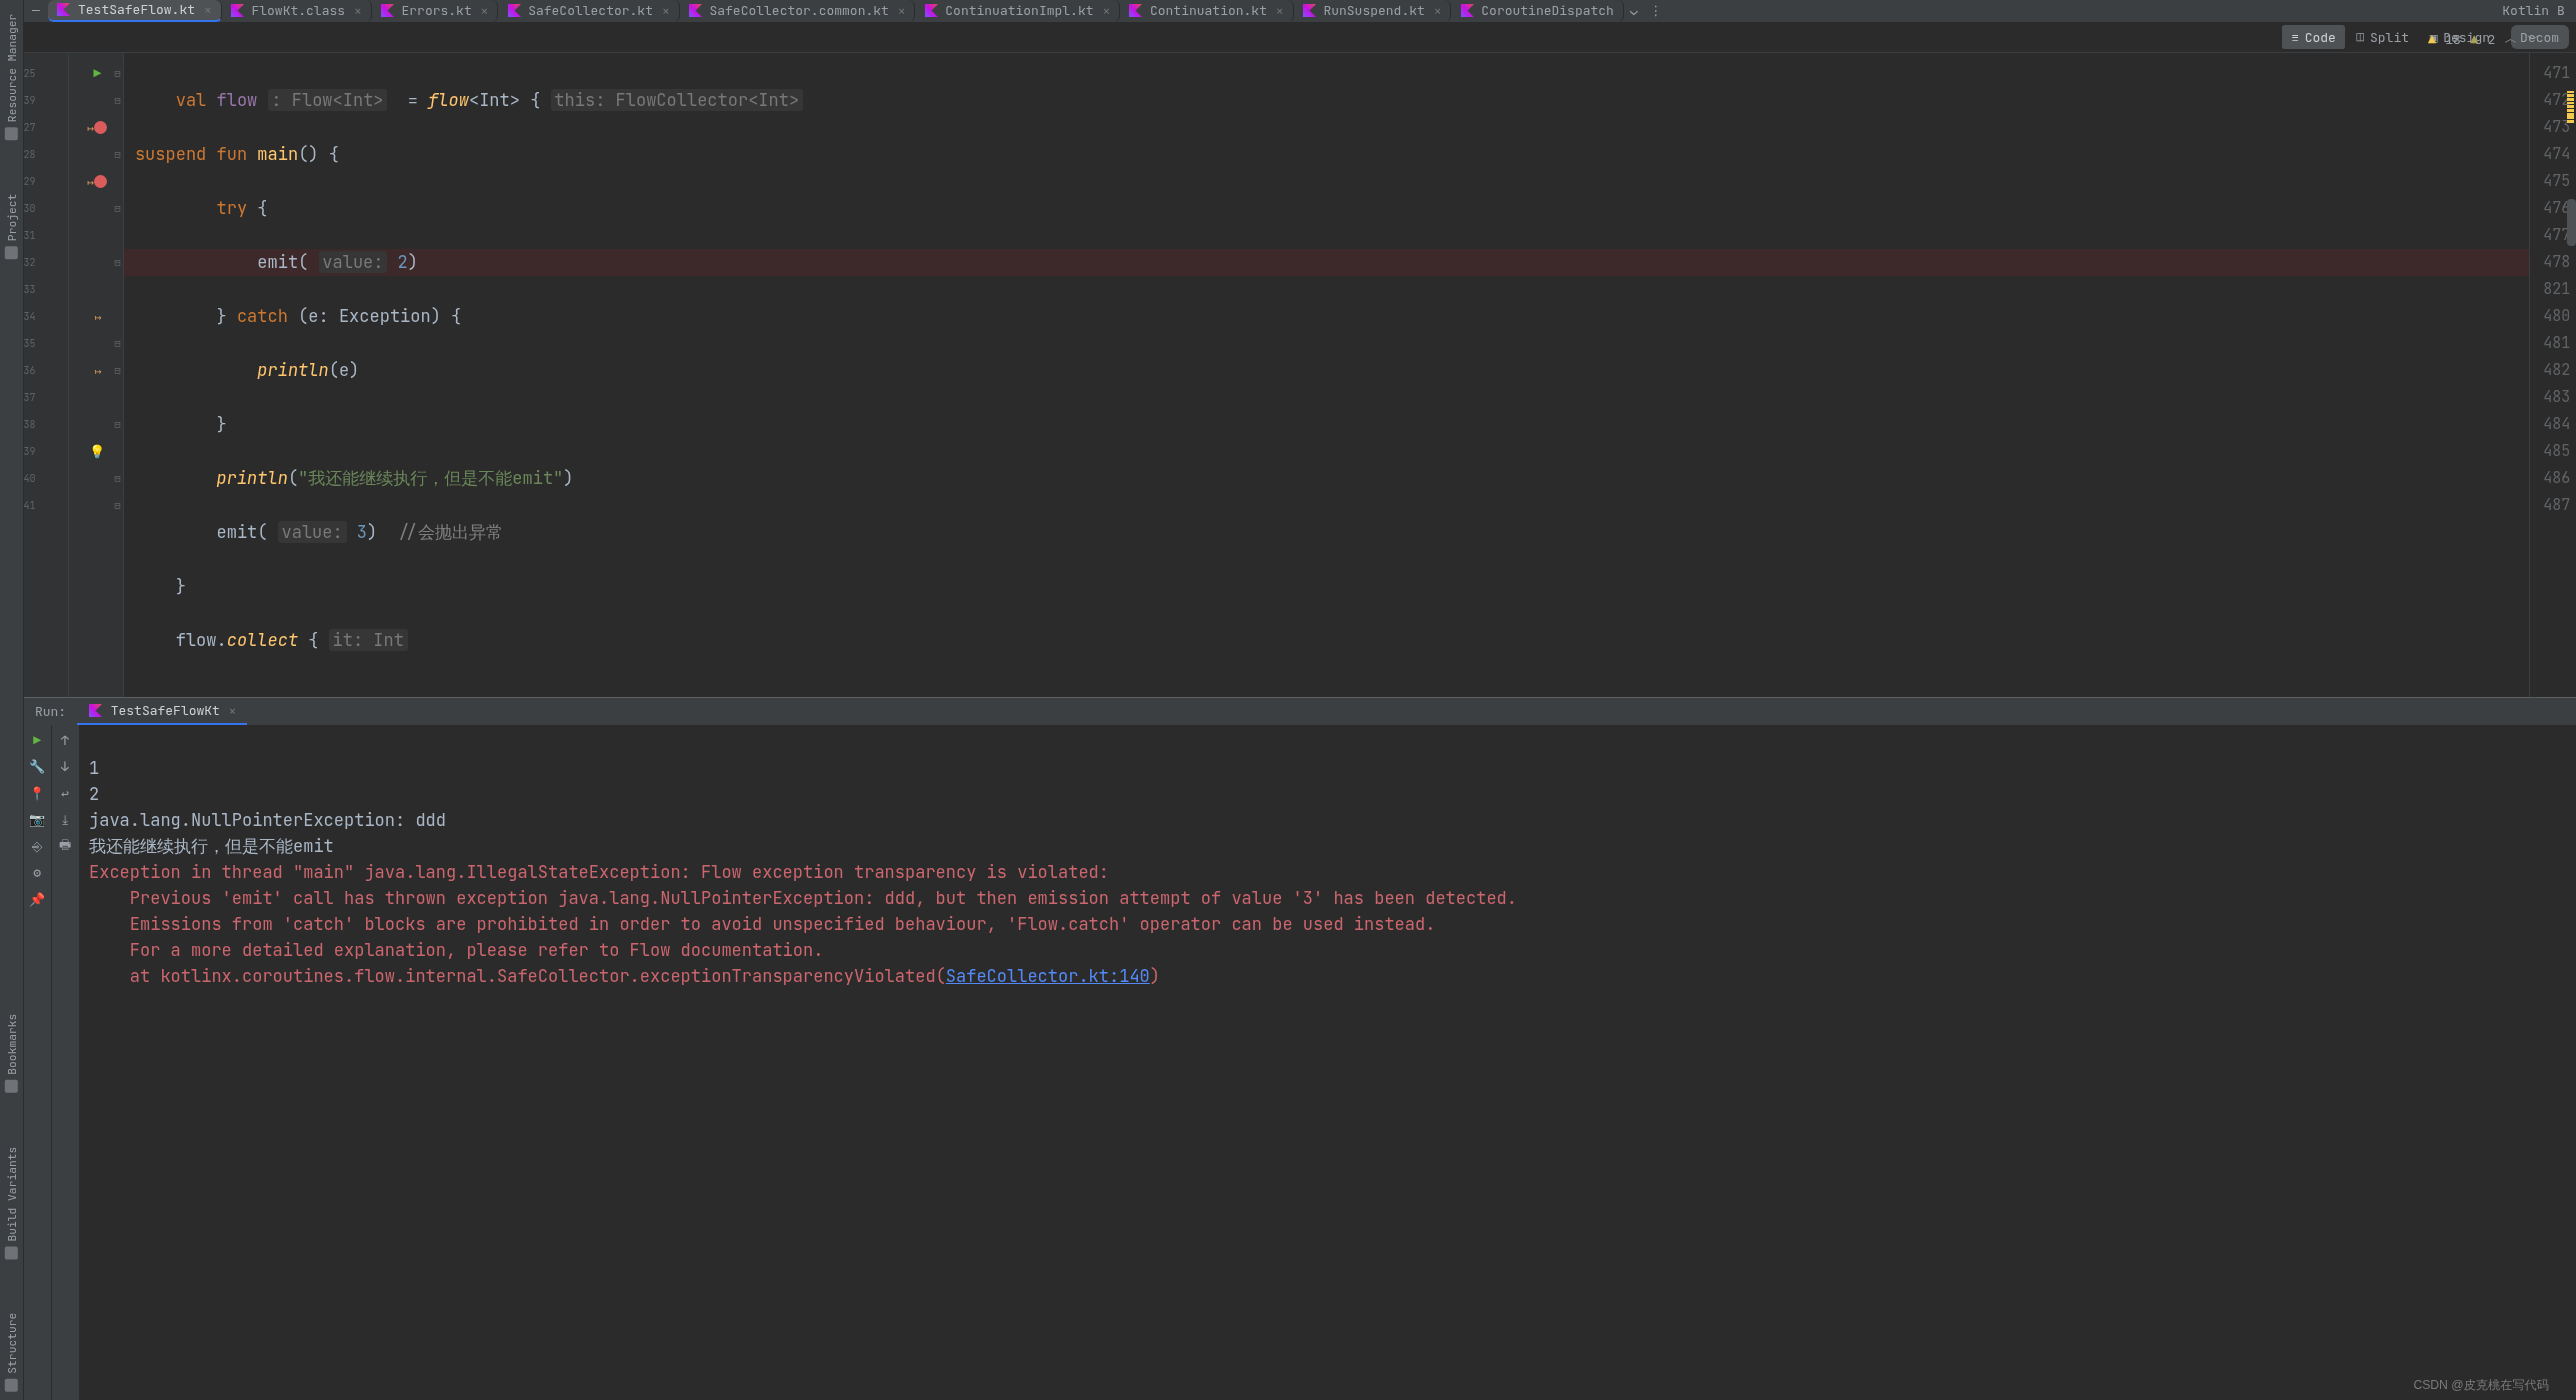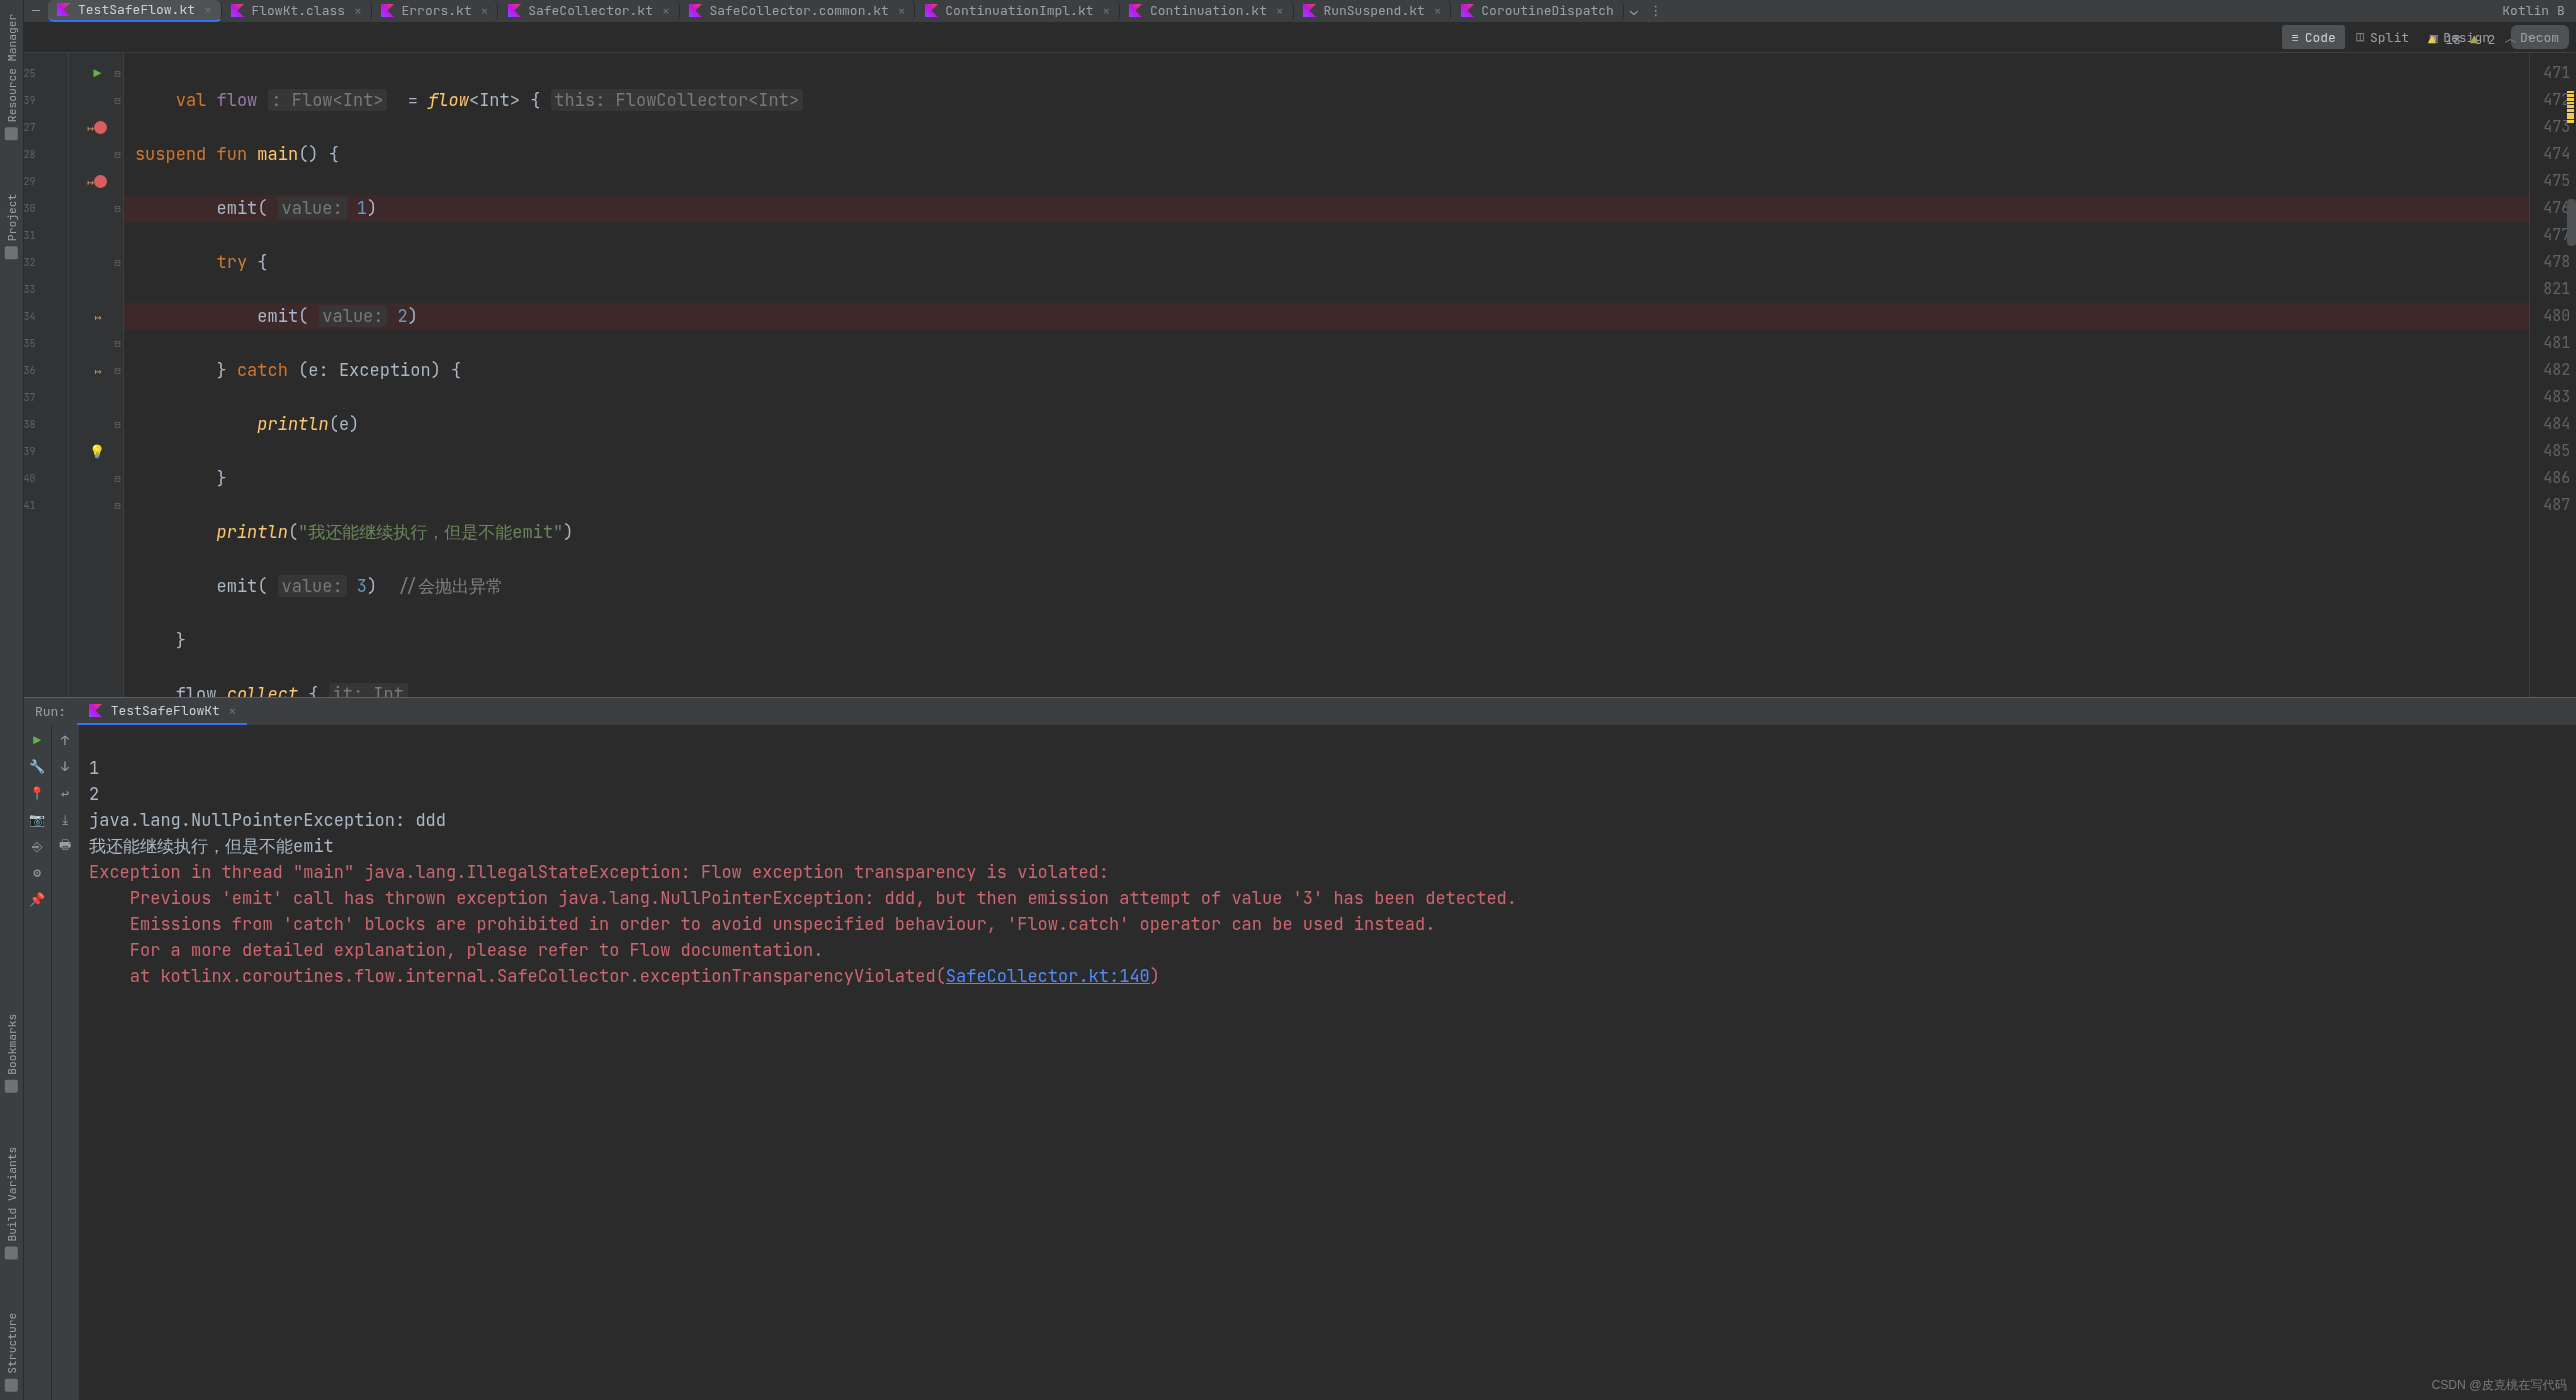--- a/index.html
+++ b/index.html
@@ -189,21 +189,21 @@
   .console {
     padding:3.8px 9.4px;
     white-space:pre;
     line-height:26px;
     overflow:hidden;
     position:relative;
   }
   .console .err { color:#cc666e;}
   .console .link { color:#548af7; text-decoration:underline; cursor:pointer;}
   .watermark {
-    position:fixed; right:9px; bottom:5.7px;
+    position:fixed; right:27px; bottom:5.7px;
     font-size:12.2px; color:#7a7a7a;
     font-family: sans-serif;
   }
   svg.kotlin { width:13px; height:13px;}
 </style>
 </head>
 <body>
 
 <svg width="0" height="0" style="position:absolute">
   <defs>
@@ -408,21 +408,20 @@
         <div class="mark-row">
             <span class="fold">⊟</span>
           </div>
         <div class="mark-row">
             <span class="fold">⊟</span>
           </div>
       </div>
       <div class="code">
 <div class="line">    <span class="kw">val</span> <span class="decl">flow</span> <span class="hint">: Flow&lt;Int&gt;</span><span class="pun">  = </span><span class="fnit">flow</span><span class="type">&lt;Int&gt;</span><span class="pun"> { </span><span class="hint">this: FlowCollector&lt;Int&gt;</span></div>
 <div class="line"><span class="kw">suspend</span> <span class="kw">fun</span> <span class="fn">main</span><span class="pun">() {</span></div>
-<span class="line hl-bp">        <span class="id">emit</span><span class="pun">(</span> <span class="hint">value:</span> <span class="num">1</span><span class="pun">)</span></span>
 <div class="line">        <span class="kw">try</span><span class="pun"> {</span></div>
 <span class="line hl-bp">            <span class="id">emit</span><span class="pun">(</span> <span class="hint">value:</span> <span class="num">2</span><span class="pun">)</span></span>
 <div class="line">        <span class="pun">}</span> <span class="kw">catch</span> <span class="pun">(e: Exception) {</span></div>
 <div class="line">            <span class="fnit">println</span><span class="pun">(e)</span></div>
 <div class="line">        <span class="pun">}</span></div>
 <div class="line">        <span class="fnit">println</span><span class="pun">(</span><span class="str">"我还能继续执行，但是不能emit"</span><span class="pun">)</span></div>
 <div class="line">        <span class="id">emit</span><span class="pun">(</span> <span class="hint">value:</span> <span class="num">3</span><span class="pun">) </span> <span class="cmt">//会抛出异常</span></div>
 <div class="line">    <span class="pun">}</span></div>
 <div class="line">    <span class="id">flow.</span><span class="fnit">collect</span><span class="pun"> { </span><span class="hint">it: Int</span></div>
 

